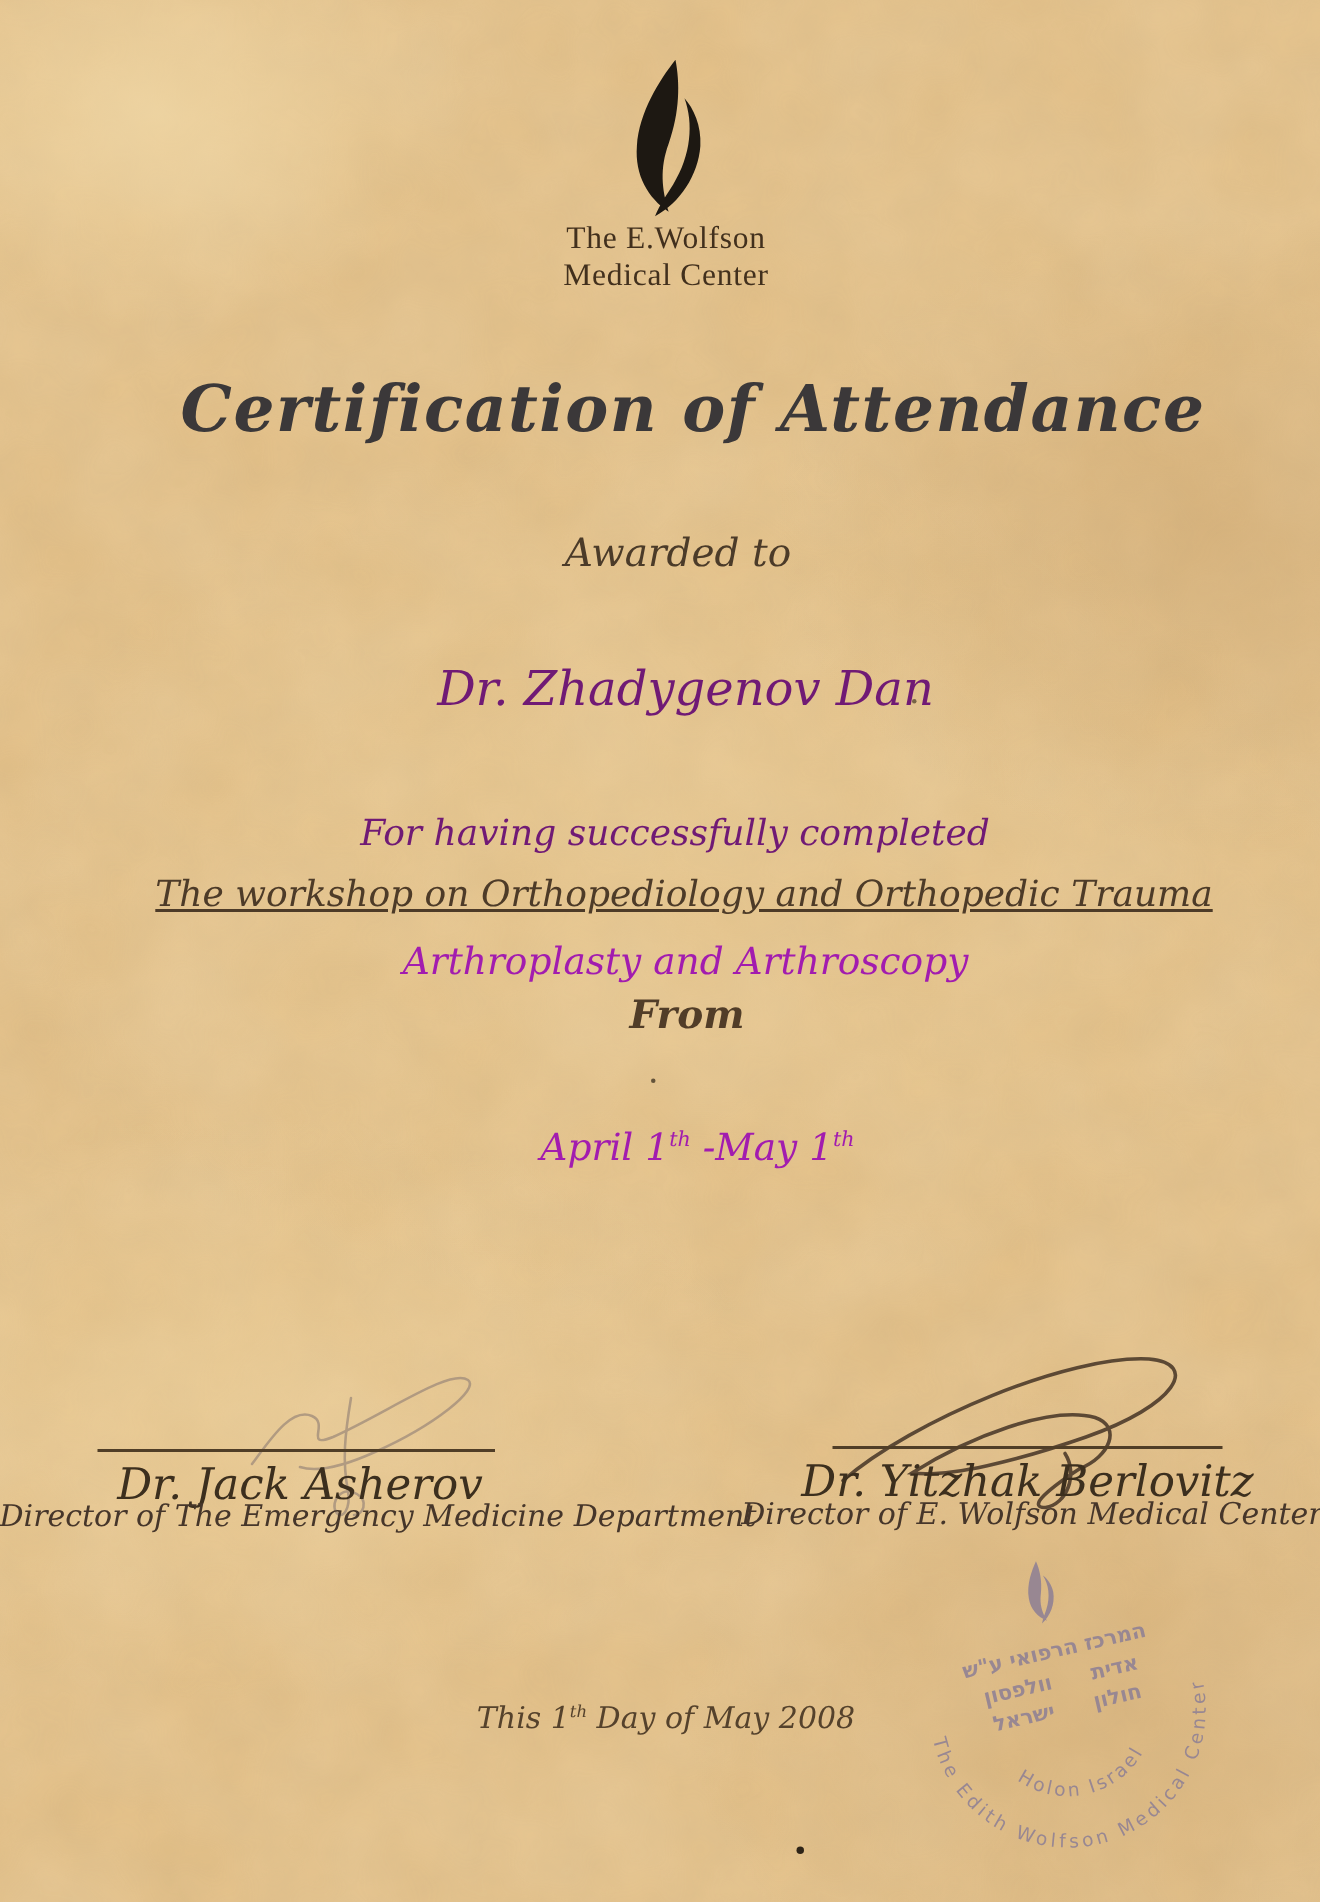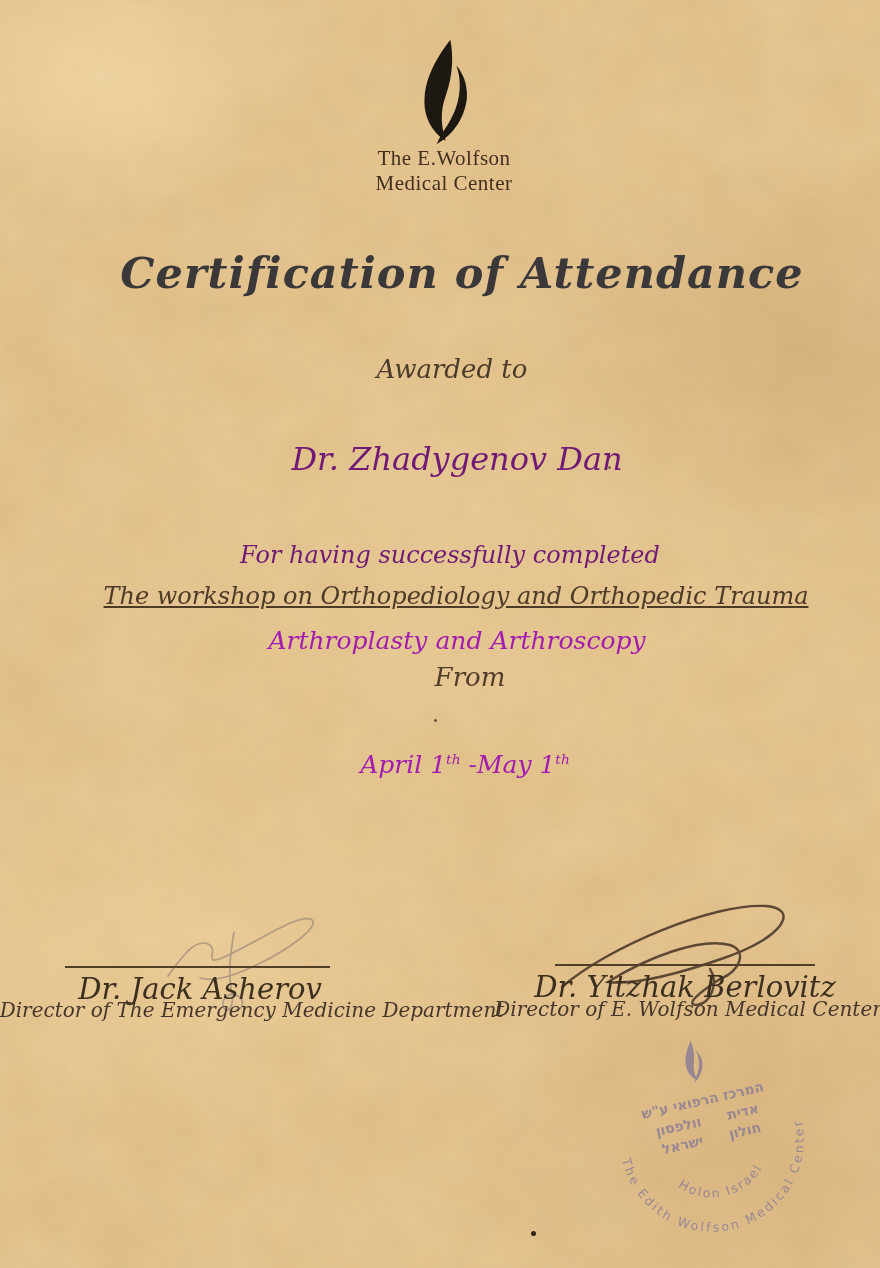--- a/index.html
+++ b/index.html
@@ -29,21 +29,21 @@
     font-weight:normal;font-size:21px;line-height:25px;color:#42301d;
     letter-spacing:.5px;white-space:nowrap;
   }
   .cert-title{top:248px;left:462px;transform:translateX(-50%);
     font-size:43px;font-weight:600;color:#3b3839;letter-spacing:1px;white-space:nowrap;}
   .awarded{top:354px;left:452px;transform:translateX(-50%);font-size:26px;color:#4b3b29;white-space:nowrap;}
   .recipient{top:440px;left:457px;transform:translateX(-50%);font-size:32px;color:#701a75;white-space:nowrap;}
   .body1{top:541px;left:450px;transform:translateX(-50%);font-size:24px;color:#701a75;white-space:nowrap;}
   .body2{top:582px;left:456px;transform:translateX(-50%);font-size:24px;color:#4d3b28;white-space:nowrap;text-decoration:underline;}
   .body3{top:626px;left:457px;transform:translateX(-50%);font-size:25px;color:#a21caf;white-space:nowrap;}
-  .fromlbl{top:662px;left:458px;transform:translateX(-50%);font-size:26px;font-weight:400;color:#513d28;white-space:nowrap;margin-left:12px;}
+  .fromlbl{top:662px;left:458px;transform:translateX(-50%);font-size:26px;font-weight:700;color:#513d28;white-space:nowrap;}
   .daterange{top:750px;left:465px;transform:translateX(-50%);font-size:25px;color:#a21caf;white-space:nowrap;}
   sup{font-size:.55em;}
 
   .sigline{border-top:2px solid #503e27;height:0;}
   .sig-name{font-size:29px;color:#3c2f1e;white-space:nowrap;}
   .sig-title{font-size:20px;color:#46362a;white-space:nowrap;}
 
   .footer-date{top:1133px;left:444px;transform:translateX(-50%);font-size:20px;color:#55422c;white-space:nowrap;}
 
   .stamp{left:572px;top:1038px;transform:rotate(-13deg);opacity:.85;}
@@ -121,18 +121,19 @@
       <text x="140" y="105" text-anchor="middle" font-family="DejaVu Sans, sans-serif" font-size="14" font-weight="bold" word-spacing="22">חולון ישראל</text>
       <text font-family="DejaVu Sans, sans-serif" font-size="12.5" letter-spacing="2.5" text-anchor="middle">
         <textPath href="#arcO" startOffset="50%">The Edith Wolfson Medical Center</textPath>
       </text>
       <text font-family="DejaVu Sans, sans-serif" font-size="12.5" letter-spacing="2" text-anchor="middle">
         <textPath href="#arcI" startOffset="50%">Holon Israel</textPath>
       </text>
     </g>
   </svg>
 
+  <div class="abs footer-date ital"><span>This 1</span><sup>th</sup><span> Day of May 2008</span></div>
 
   <div class="abs speck" style="left:531px;top:1231px;width:5px;height:5px;"></div>
   <div class="abs speck" style="left:434px;top:719px;width:3px;height:3px;opacity:.7;"></div>
   <div class="abs speck" style="left:608px;top:466px;width:3px;height:3px;opacity:.6;"></div>
 
 </div>
 
 </body></html>

